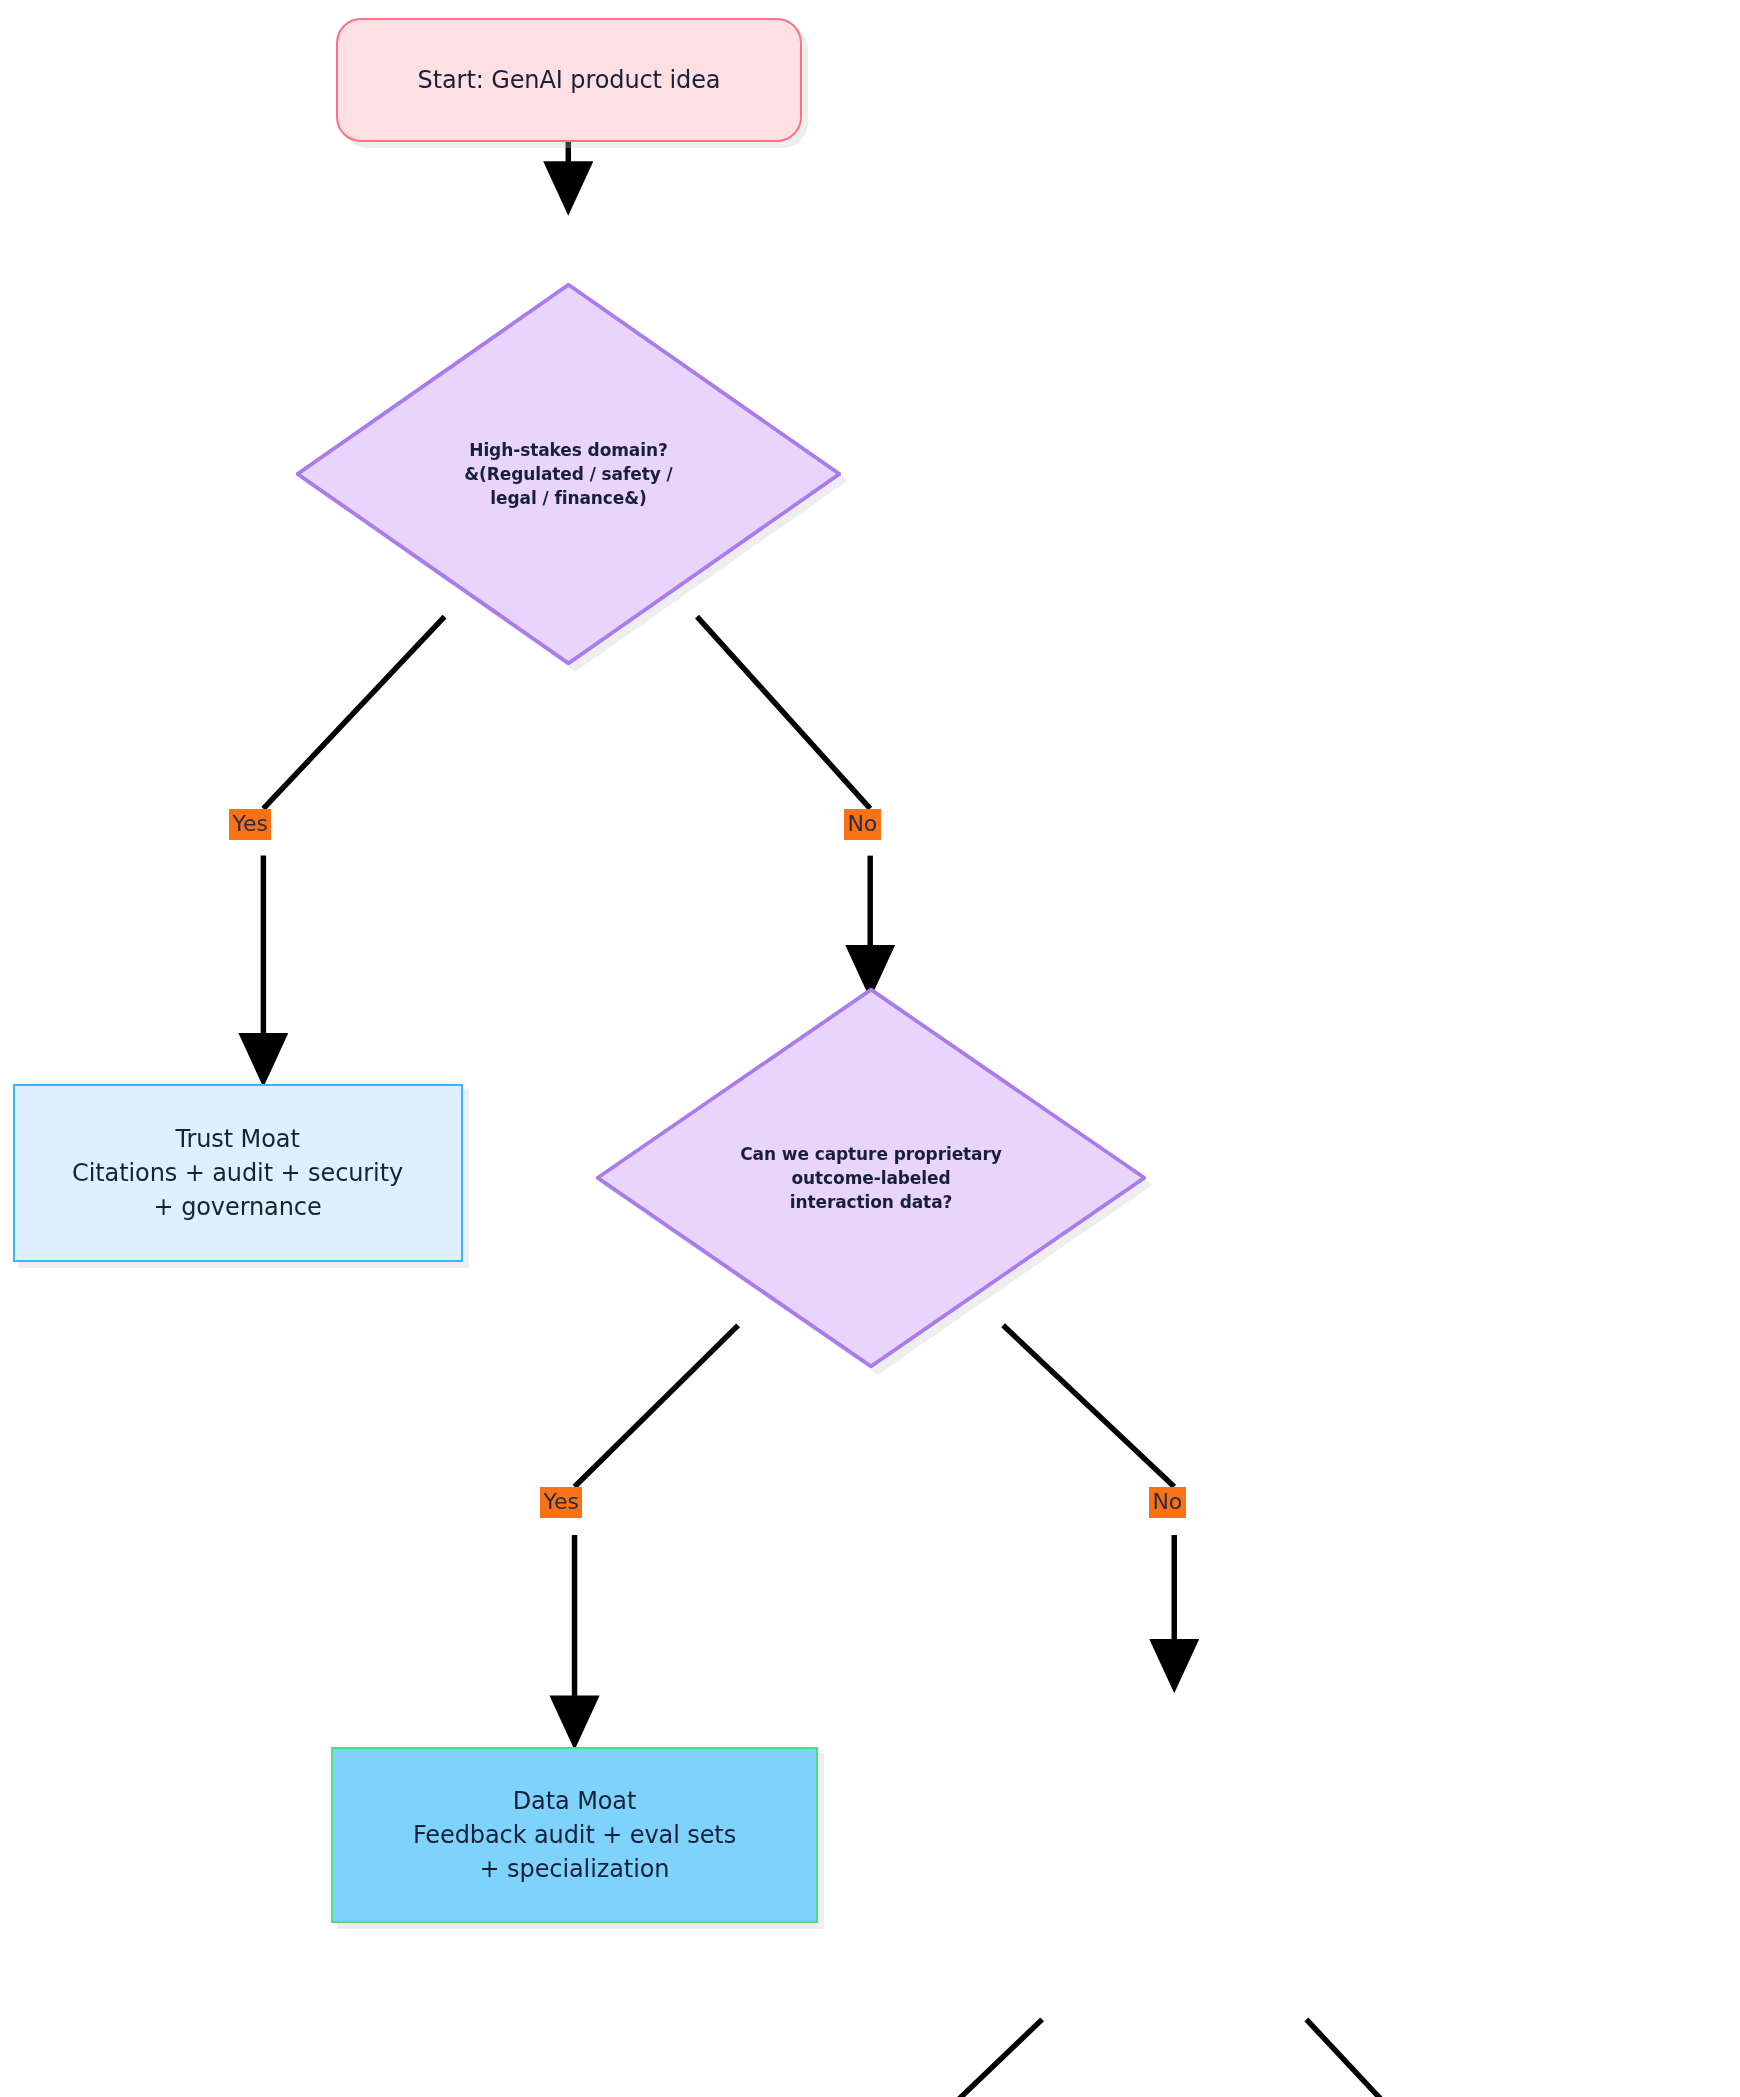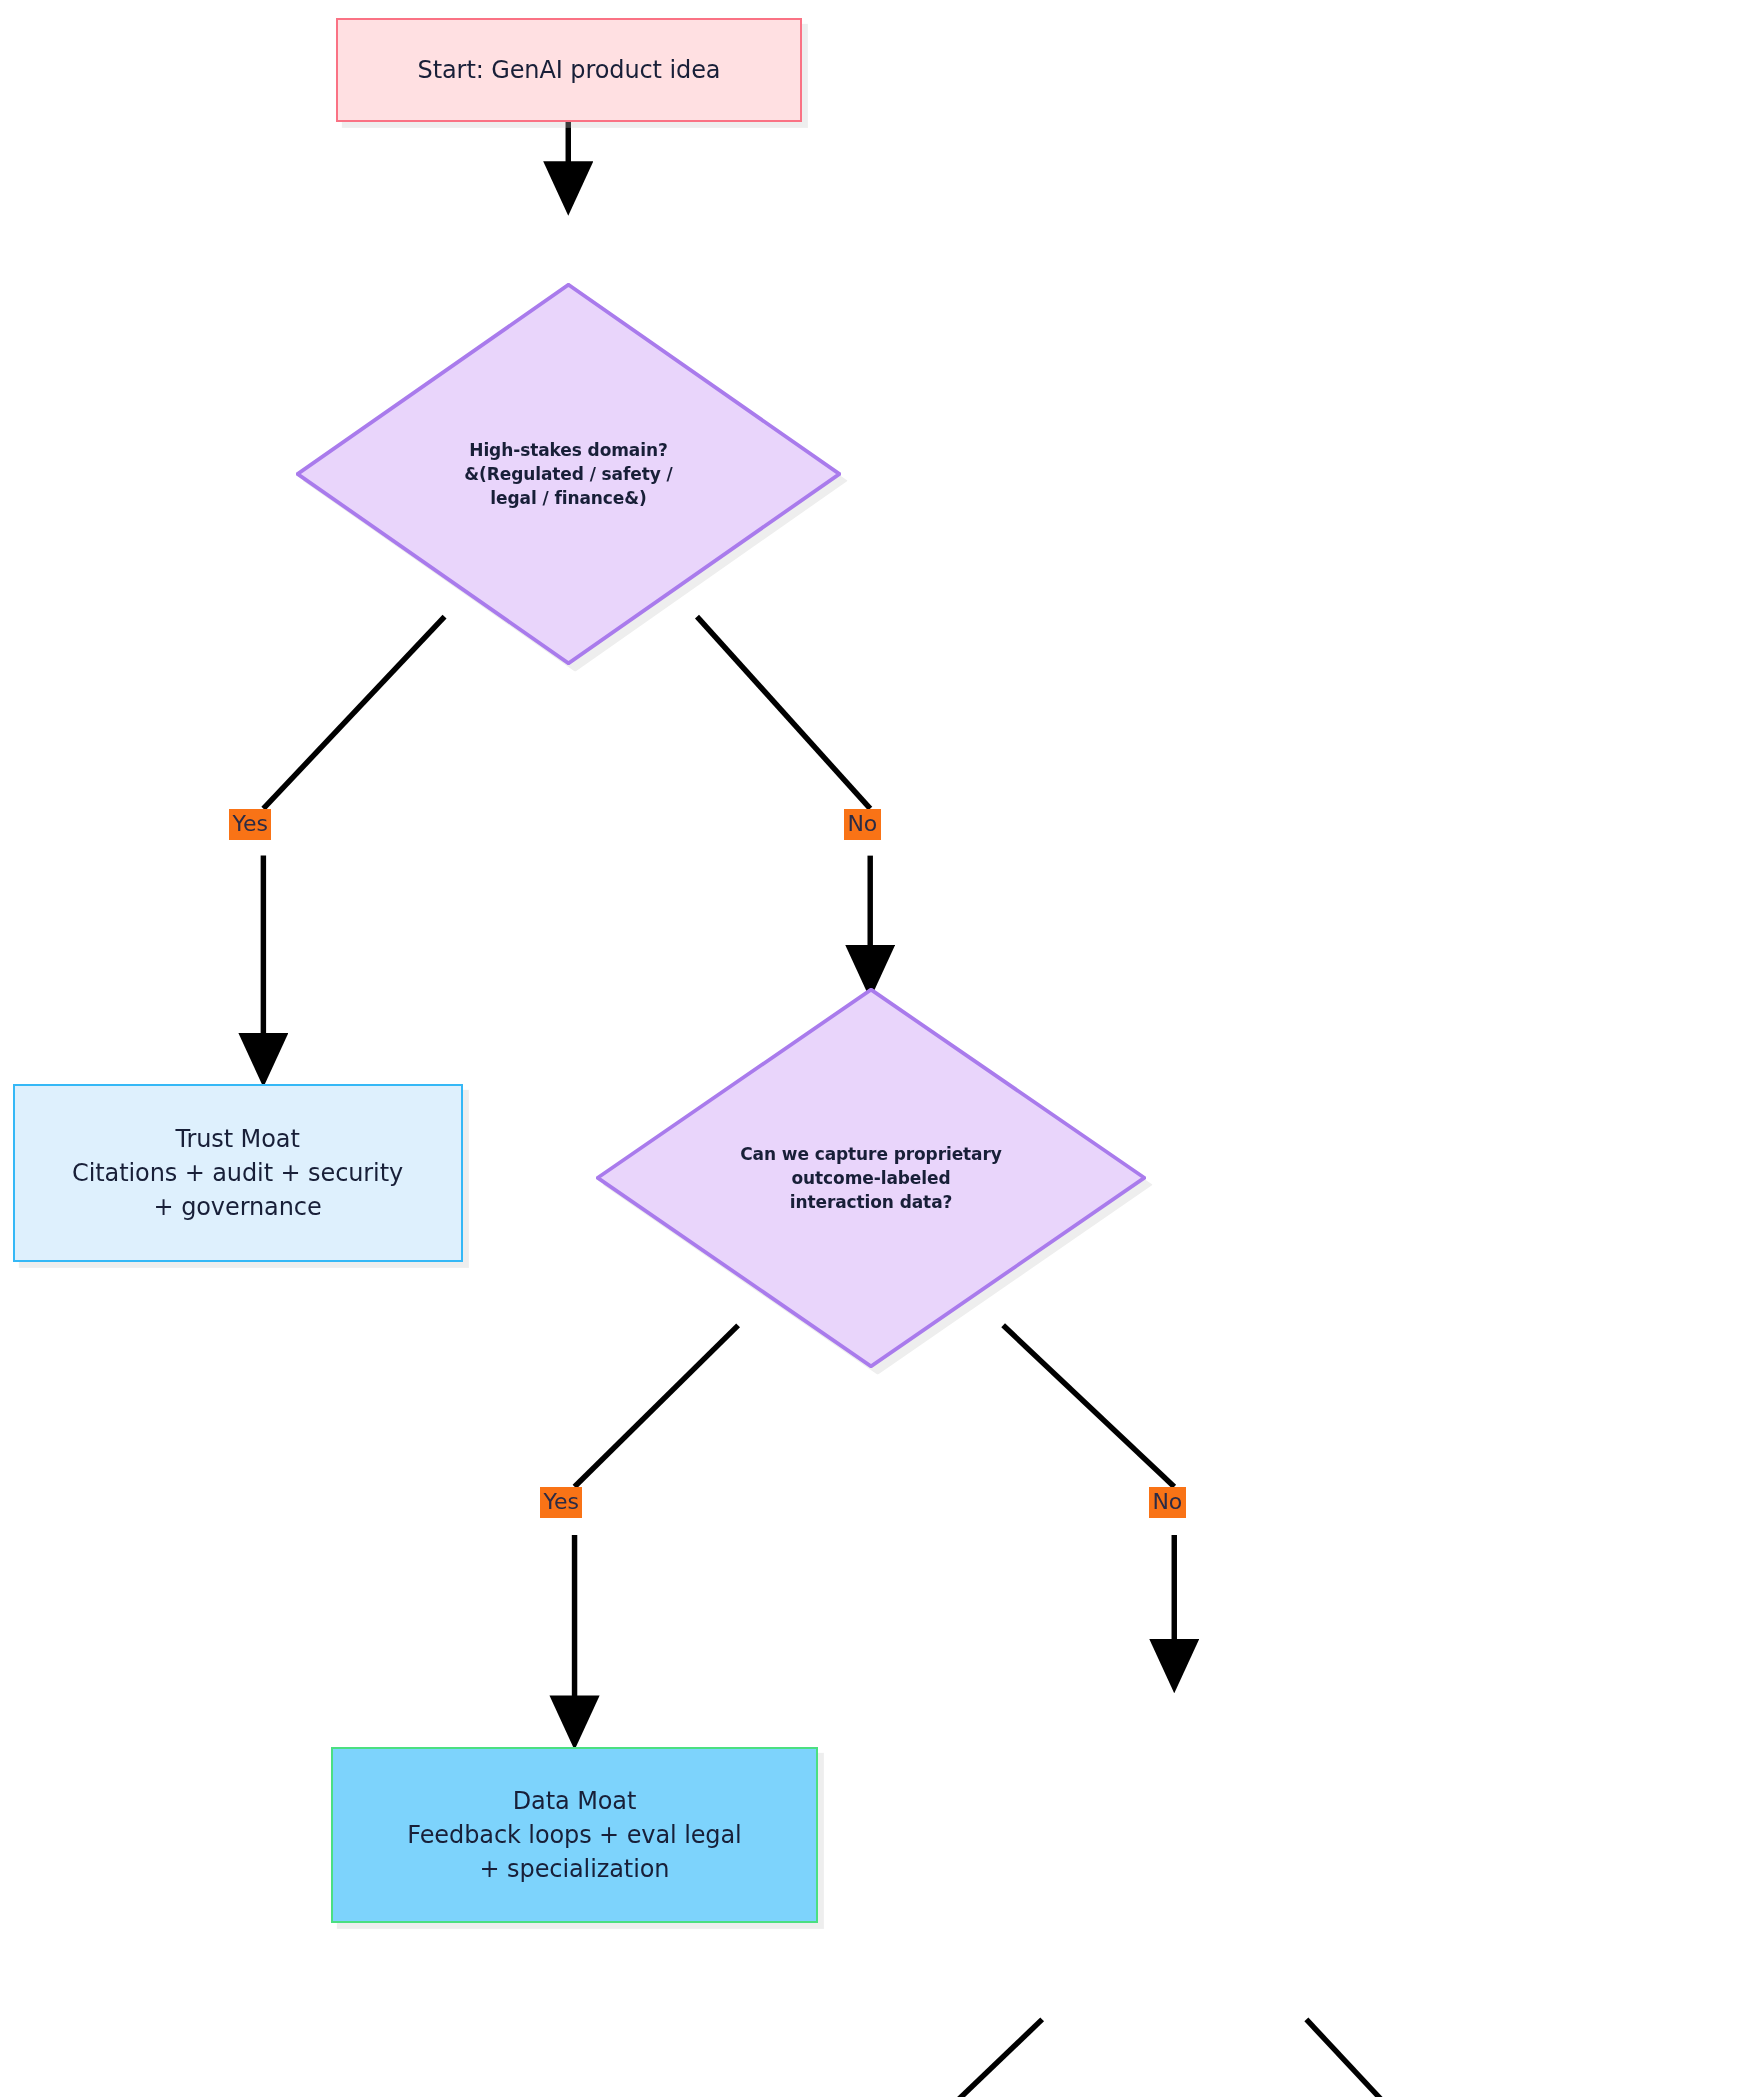--- a/index.html
+++ b/index.html
@@ -140,21 +140,21 @@
     <path d="M2392,3160 L2800,3545" stroke="#000000" stroke-width="13" fill="none"></path>
     <path d="M2800,3660 L2800,3975" stroke="#000000" stroke-width="13" fill="none" marker-end="url(#ah)"></path>
 
     <path d="M2485,4815 L2088,5195" stroke="#000000" stroke-width="13" fill="none"></path>
     <path d="M2088,5310 L2088,5372" stroke="#000000" stroke-width="13" fill="none" marker-end="url(#ah)"></path>
 
     <path d="M3115,4815 L3470,5195" stroke="#000000" stroke-width="13" fill="none"></path>
     <path d="M3470,5310 L3470,5372" stroke="#000000" stroke-width="13" fill="none" marker-end="url(#ah)"></path>
   </svg>
 
-  <div class="node node-start" style="left:336px; top:17.6px; width:466px; height:104px;">
+  <div class="node node-start" style="left:336px; top:17.6px; width:466px; height:124px;border-radius:25px;">
     <span class="ln">Start: GenAI product idea</span>
   </div>
 
   <div class="decision" style="left:296px; top:283px; width:545px; height:382px;">
     <div class="dia-shadow"></div>
     <div class="dia-shape"></div>
     <svg class="dia-border" viewBox="0 0 1300 910" preserveAspectRatio="none">
       <polygon points="650,4 1296,455 650,906 4,455" fill="none" stroke="#a97bec" stroke-width="9"></polygon>
     </svg>
     <div class="dia-label">
@@ -184,19 +184,19 @@
       <span class="ln">outcome-labeled</span>
       <span class="ln">interaction data?</span>
     </div>
   </div>
 
   <div class="edge-label" style="left:540px; top:1487px;">Yes</div>
   <div class="edge-label" style="left:1149px; top:1487px;">No</div>
 
   <div class="node node-data" style="left:331px; top:1747px; width:487px; height:176px;">
     <span class="ln">Data Moat</span>
-    <span class="ln">Feedback loops + eval legal</span>
+    <span class="ln">Feedback audit + eval sets</span>
     <span class="ln">+ specialization</span>
   </div>
 
 
 </div>
 
 
 </body></html>

